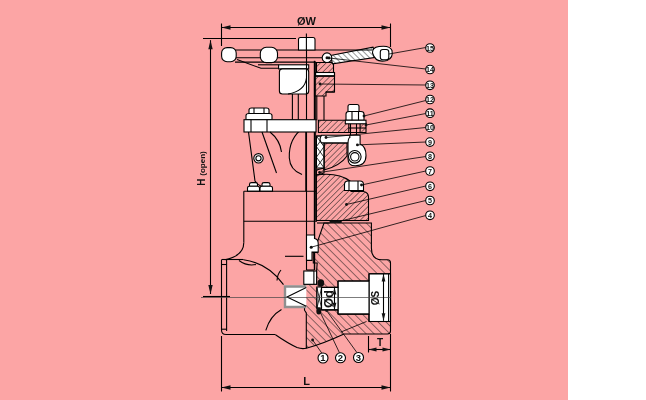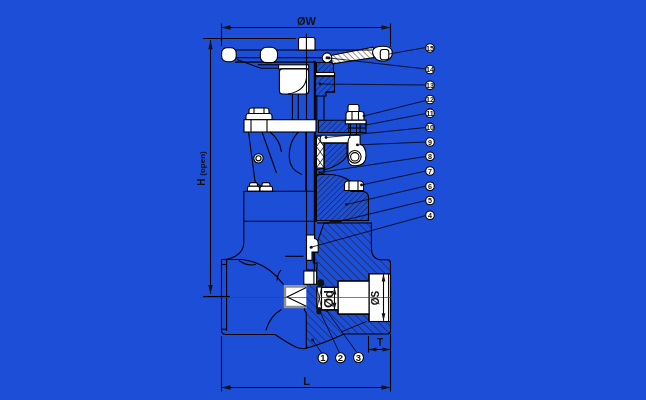--- a/index.html
+++ b/index.html
@@ -1,16 +1,16 @@
 <!DOCTYPE html>
 <html><head>
 <meta charset="utf-8">
 <style>
 html,body{margin:0;padding:0;background:#fff;}
-#wrap{position:relative;width:646px;height:400px;background:#1d4ed8;overflow:hidden;}
+#wrap{position:relative;width:568px;height:400px;background:#fca5a5;overflow:hidden;}
 svg{position:absolute;left:0;top:0;}
 text{font-family:"Liberation Sans",sans-serif;fill:#111;}
 </style>
 </head>
 <body>
 <div id="wrap">
 <svg width="646" height="400" viewBox="0 0 646 400">
 <defs>
 <pattern id="hB" width="4.1" height="4.1" patternUnits="userSpaceOnUse" patternTransform="rotate(45)">
   <line x1="0" y1="0" x2="0" y2="4.1" stroke="#1a1a1a" stroke-width="1"></line>

